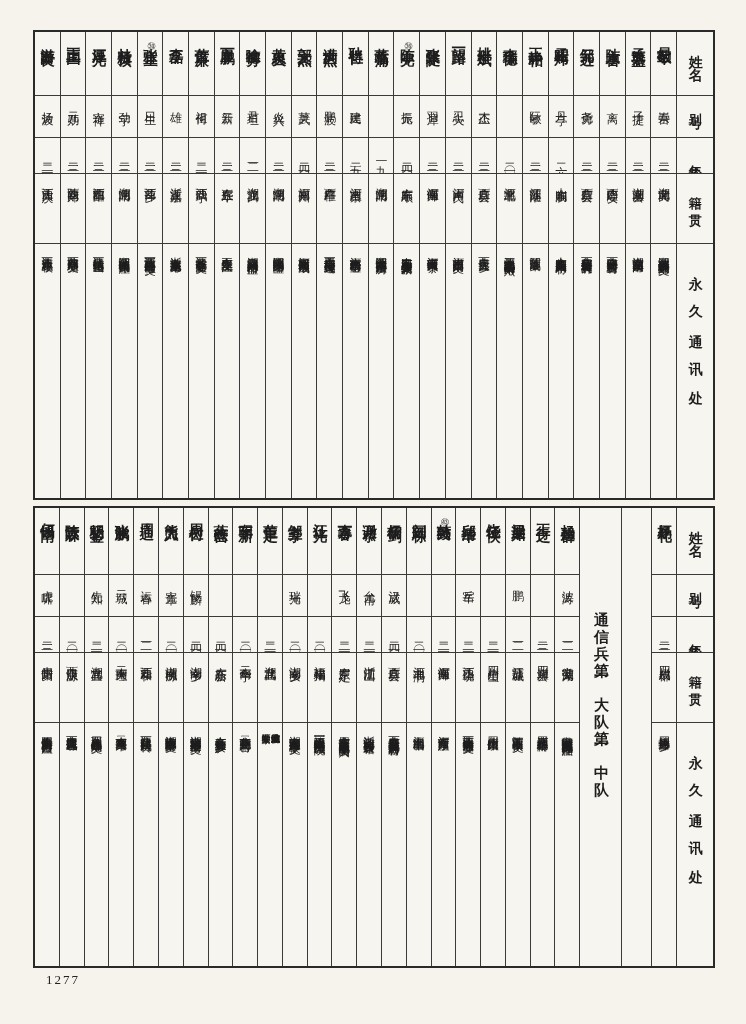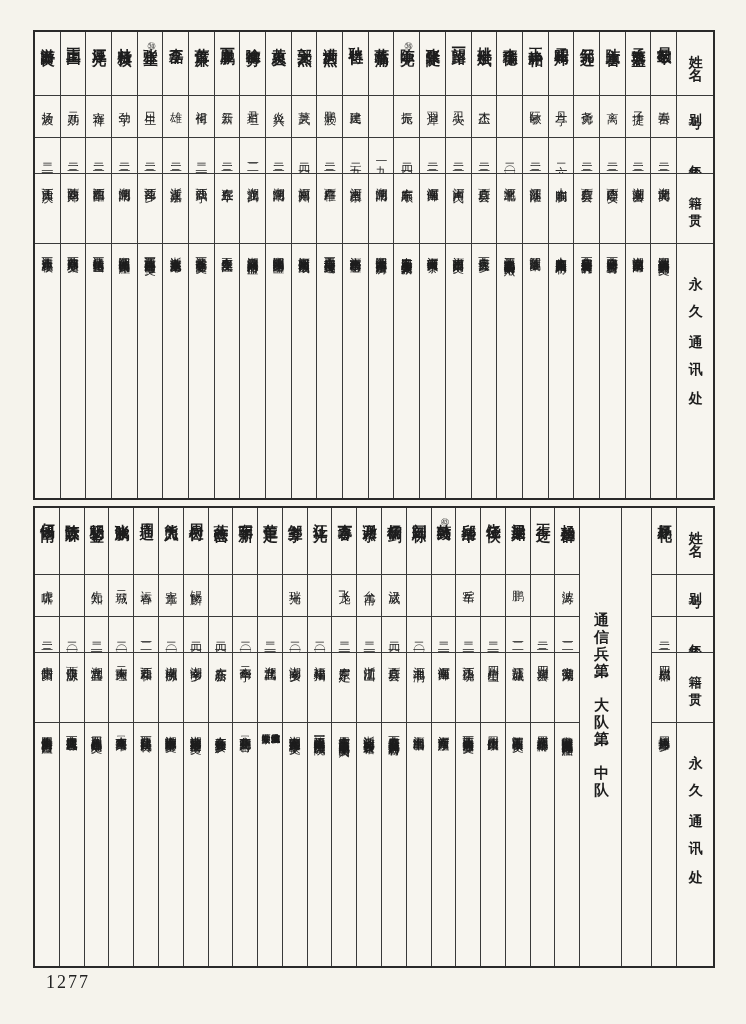--- a/index.html
+++ b/index.html
@@ -64,21 +64,21 @@
   .address .v.small{font-size:9px;letter-spacing:0;}
   
   .header-col .v{font-weight:700;}
   .h-name .v{font-size:14px;letter-spacing:13px;padding-top:8px;}
   .h-byname .v{font-size:13px;letter-spacing:4px;padding-top:3px;}
   .h-age .v{font-size:13px;letter-spacing:1px;}
   .h-native .v{font-size:13px;letter-spacing:17px;padding-top:9px;}
   .h-address .v{font-size:14px;letter-spacing:29px;padding-top:16px;}
   .page-number{
     position:absolute;left:46px;top:972px;
-    font-size:18px;letter-spacing:2px;color:#222;
+    font-size:13px;letter-spacing:2px;color:#222;
     font-family:"Liberation Serif","DejaVu Serif",serif;
   }
 </style>
 </head>
 <body>
 
 <div class="page">
 
   <div class="sheet-table" id="top-table">
     <div class="cols">

